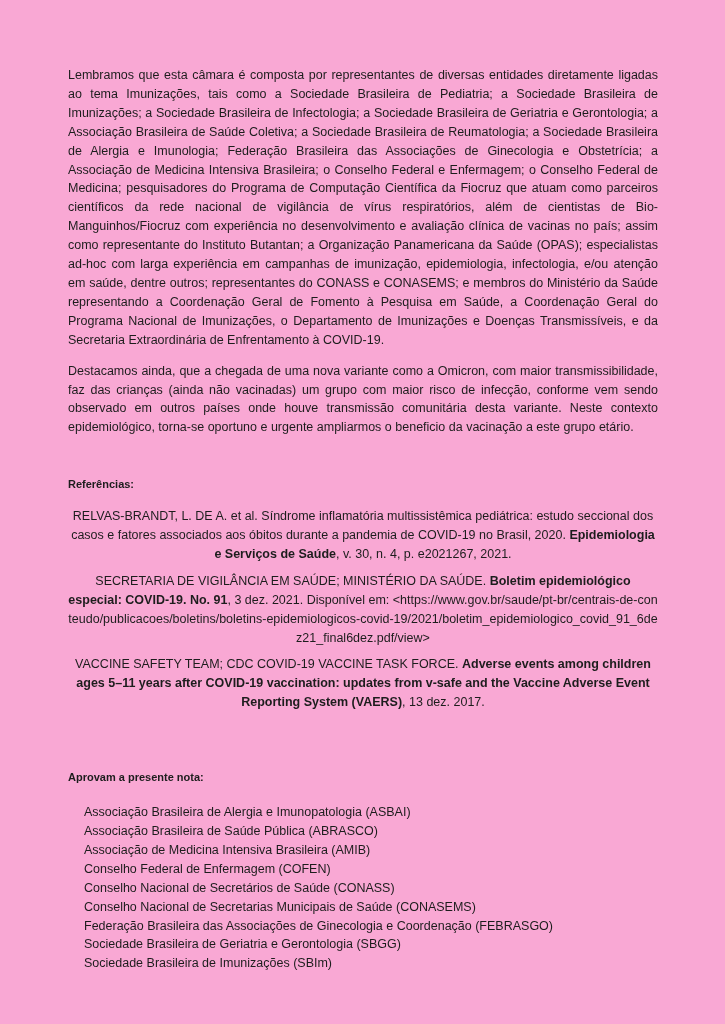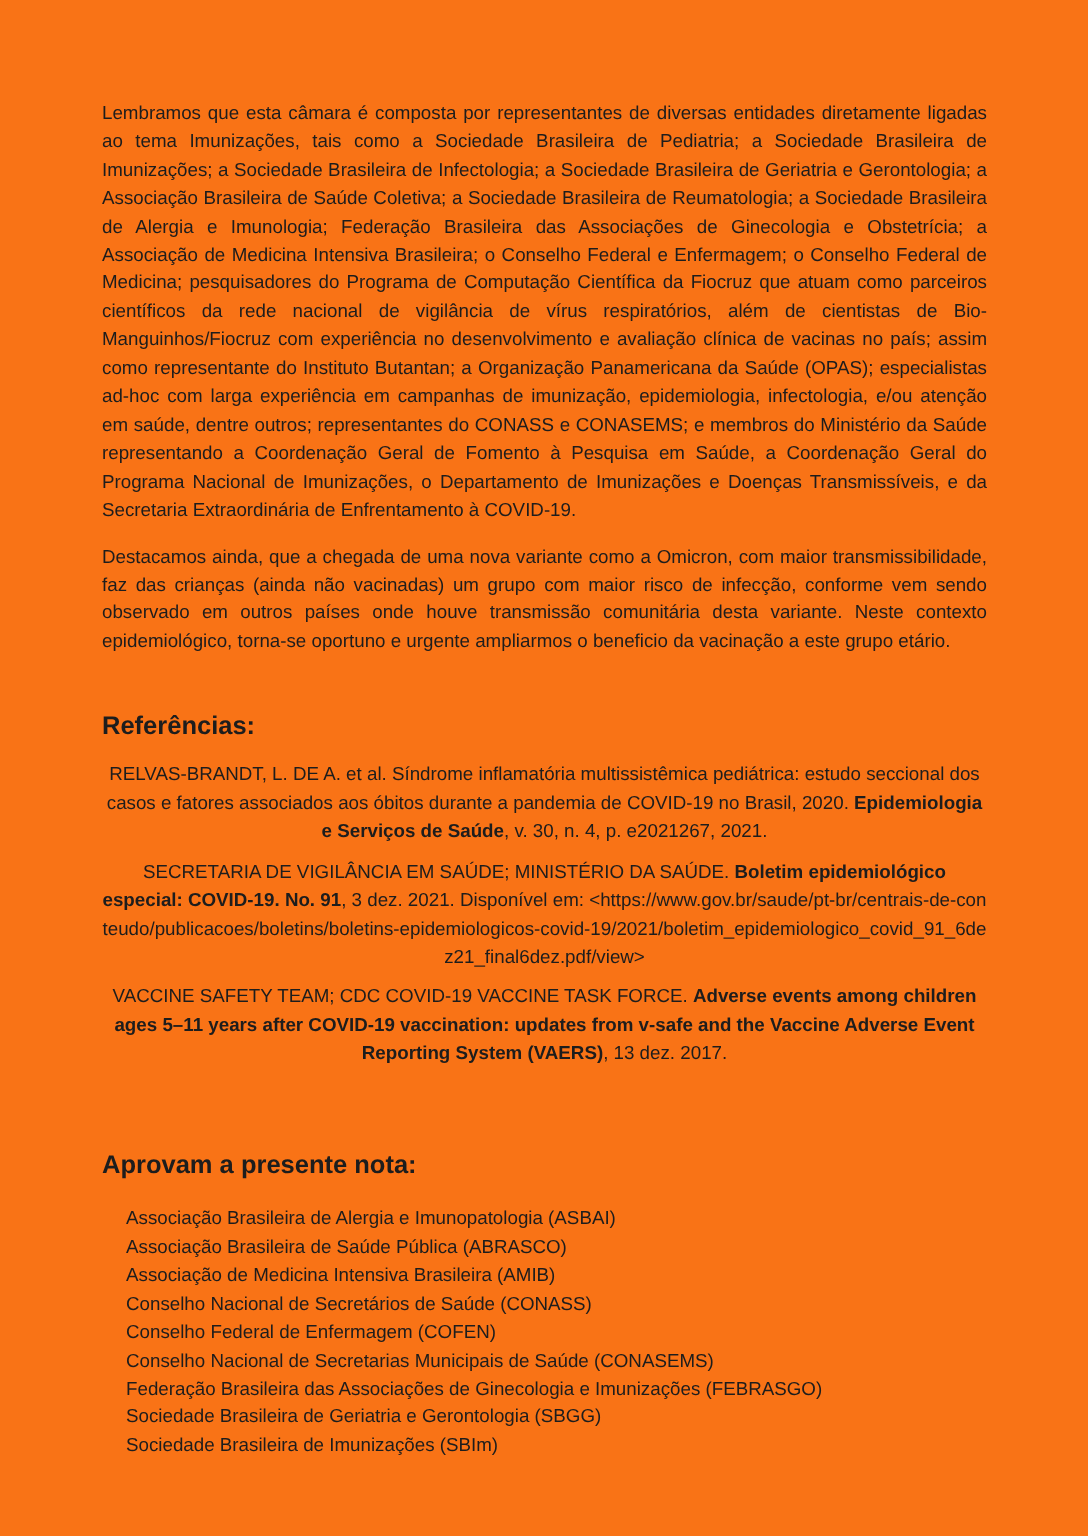--- a/index.html
+++ b/index.html
@@ -5,39 +5,39 @@
   html, body {
     margin: 0;
     padding: 0;
     background: #ffffff;
   }
   .page {
     position: relative;
     width: 725px;
     height: 1024px;
     box-sizing: border-box;
-    background: #f97316;
+    background: #f9a8d4;
     padding: 66px 67px 0 68px;
     font-family: "Liberation Sans", "DejaVu Sans", sans-serif;
     font-size: 12.5px;
     line-height: 18.9px;
     color: #1d1d1d;
     overflow: hidden;
   }
   .para {
     margin: 0 0 12px 0;
   }
   .justify {
     text-align: justify;
     text-justify: inter-word;
   }
   .heading {
     font-weight: 700;
     margin: 0 0 13px 0;
-    font-size: 17px;
+    font-size: 11px;
   }
   .refs-heading {
     margin-top: 38px;
   }
   .approval-heading {
     margin-top: 56px;
   }
   .reference {
     margin: 0 0 8px 0;
     text-align: center;
@@ -72,21 +72,21 @@
   <p class="para reference"><span>SECRETARIA DE VIGILÂNCIA EM SAÚDE; MINISTÉRIO DA SAÚDE. </span><span class="ref-bold">Boletim epidemiológico especial: COVID-19. No. 91</span><span>, 3 dez. 2021. Disponível em: </span><span class="ref-url">&lt;https://www.gov.br/saude/pt-br/centrais-de-conteudo/publicacoes/boletins/boletins-epidemiologicos-covid-19/2021/boletim_epidemiologico_covid_91_6dez21_final6dez.pdf/view&gt;</span></p>
 
   <p class="para reference"><span>VACCINE SAFETY TEAM; CDC COVID-19 VACCINE TASK FORCE. </span><span class="ref-bold">Adverse events among children ages 5–11 years after COVID-19 vaccination: updates from v-safe and the Vaccine Adverse Event Reporting System (VAERS)</span><span>, 13 dez. 2017.</span></p>
 
   <h3 class="heading approval-heading">Aprovam a presente nota:</h3>
 
   <div class="approvers">
     <div class="approver-line">Associação Brasileira de Alergia e Imunopatologia (ASBAI)</div>
     <div class="approver-line">Associação Brasileira de Saúde Pública (ABRASCO)</div>
     <div class="approver-line">Associação de Medicina Intensiva Brasileira (AMIB)</div>
+    <div class="approver-line">Conselho Federal de Enfermagem (COFEN)</div>
     <div class="approver-line">Conselho Nacional de Secretários de Saúde (CONASS)</div>
-    <div class="approver-line">Conselho Federal de Enfermagem (COFEN)</div>
     <div class="approver-line">Conselho Nacional de Secretarias Municipais de Saúde (CONASEMS)</div>
-    <div class="approver-line">Federação Brasileira das Associações de Ginecologia e Imunizações (FEBRASGO)</div>
+    <div class="approver-line">Federação Brasileira das Associações de Ginecologia e Coordenação (FEBRASGO)</div>
     <div class="approver-line">Sociedade Brasileira de Geriatria e Gerontologia (SBGG)</div>
     <div class="approver-line">Sociedade Brasileira de Imunizações (SBIm)</div>
   </div>
 
 </div>
 
 </body></html>

